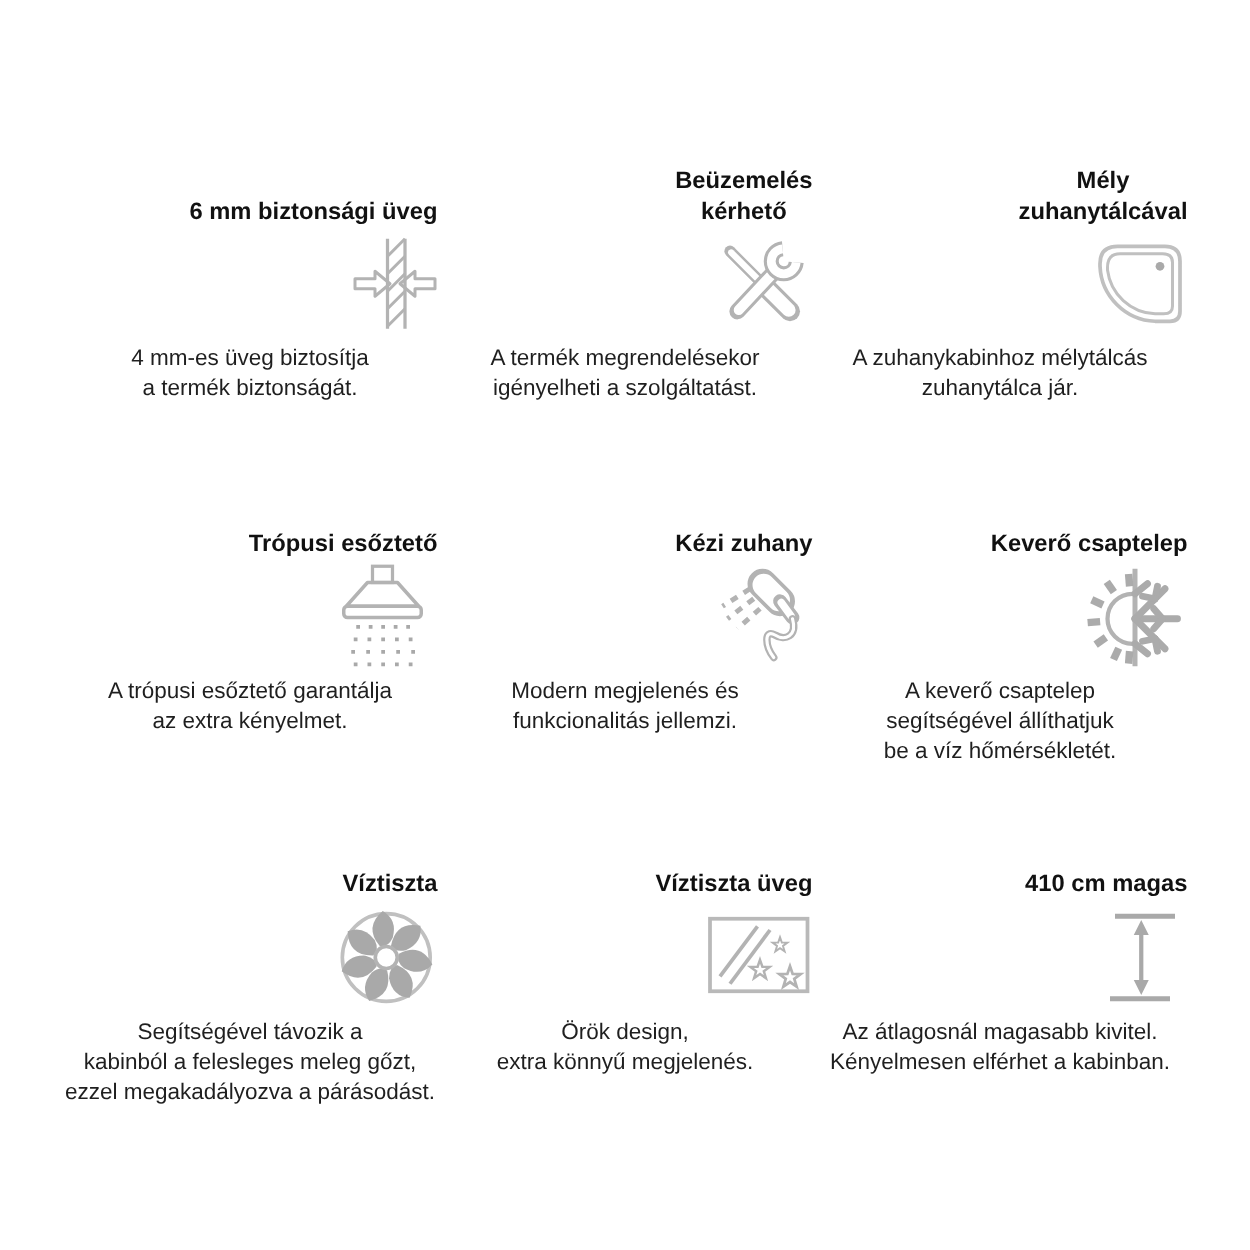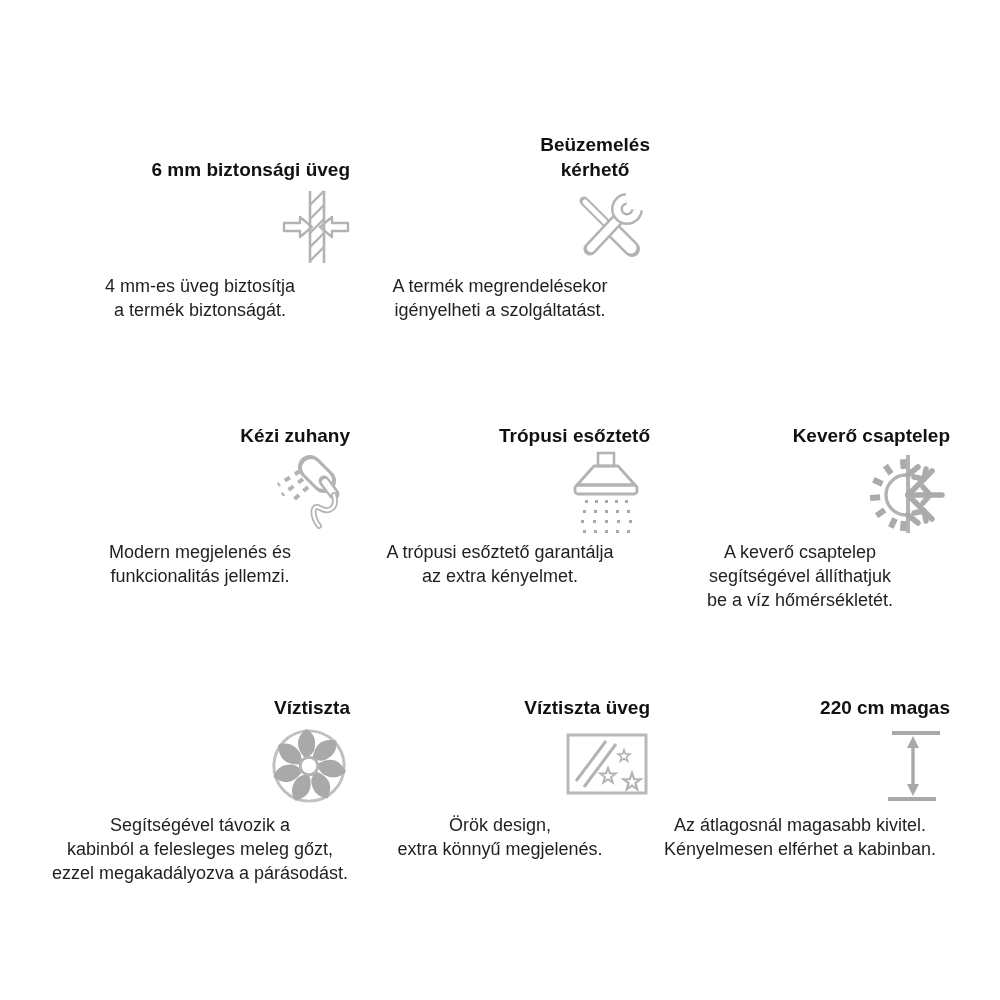--- a/index.html
+++ b/index.html
@@ -105,47 +105,37 @@
             <line x1="21" y1="61" x2="49" y2="31" stroke="#ffffff" stroke-width="8" stroke-linecap="round"></line>
 
             <circle cx="57" cy="22" r="10" stroke="#b3b3b3" stroke-width="12" pathLength="100" stroke-dasharray="72 28" stroke-dashoffset="-1.5"></circle>
             <circle cx="57" cy="22" r="10" stroke="#ffffff" stroke-width="7" pathLength="100" stroke-dasharray="72 28" stroke-dashoffset="-1.5"></circle>
           </svg>
         </div>
         <div class="feature-description">A termék megrendelésekor
 igényelheti a szolgáltatást.</div>
       </div>
 
+      <div class="feature-card">
+        <div class="feature-title">Mély
+zuhanytálcával</div>
+        <div class="feature-icon">
+          <svg width="78" height="72" viewBox="0 0 78 72" fill="none">
+            <path d="M 8,20 Q 8,6 22,6 L 60,6 Q 72,6 72,18 L 72,58 Q 72,66 64,66 L 52,66 A 46,46 0 0 1 8,22 Z" stroke="#c0c0c0" stroke-width="3"></path>
+            <path d="M 14,23 Q 14,12 24,12 L 58,12 Q 66,12 66,19 L 66,54 Q 66,60 59,60 L 52,60 A 40,40 0 0 1 14,25 Z" stroke="#c0c0c0" stroke-width="2.4"></path>
+            <circle cx="56" cy="22" r="3.5" fill="#a9a9a9"></circle>
+          </svg>
+        </div>
+        <div class="feature-description">A zuhanykabinhoz mélytálcás
+zuhanytálca jár.</div>
+      </div>
 
     </div>
 
     <div class="feature-row row-2">
-
-      <div class="feature-card">
-        <div class="feature-title">Kézi zuhany</div>
-        <div class="feature-icon">
-          <svg width="80" height="84" viewBox="0 0 80 84" fill="none">
-
-            <line x1="30" y1="20" x2="8" y2="34" stroke="#b3b3b3" stroke-width="4" stroke-dasharray="6 6"></line>
-            <line x1="33" y1="28" x2="12" y2="44" stroke="#b3b3b3" stroke-width="4" stroke-dasharray="6 6"></line>
-            <line x1="38" y1="36" x2="20" y2="52" stroke="#b3b3b3" stroke-width="4" stroke-dasharray="6 6"></line>
-
-            <line x1="40" y1="16" x2="54" y2="30" stroke="#b3b3b3" stroke-width="24" stroke-linecap="round"></line>
-            <line x1="41" y1="17" x2="53" y2="29" stroke="#ffffff" stroke-width="18" stroke-linecap="round"></line>
-
-            <line x1="54" y1="30" x2="64" y2="43" stroke="#b3b3b3" stroke-width="11" stroke-linecap="round"></line>
-            <line x1="55" y1="31" x2="63" y2="42" stroke="#ffffff" stroke-width="6" stroke-linecap="round"></line>
-
-            <path d="M 64,44 C 68,58 58,62 50,57 C 41,52 42,66 49,75" stroke="#b3b3b3" stroke-width="6" stroke-linecap="round"></path>
-            <path d="M 64,44 C 68,58 58,62 50,57 C 41,52 42,66 49,75" stroke="#ffffff" stroke-width="2.5" stroke-linecap="round"></path>
-          </svg>
-        </div>
-        <div class="feature-description">Modern megjelenés és
-funkcionalitás jellemzi.</div>
-      </div>
 
       <div class="feature-card">
         <div class="feature-title">Trópusi esőztető</div>
         <div class="feature-icon">
           <svg width="88" height="88" viewBox="0 0 88 88" fill="none">
             <rect x="36" y="4" width="16" height="13" stroke="#b3b3b3" stroke-width="2.6"></rect>
             <path d="M 32,17 L 56,17 L 73,36 L 15,36 Z" stroke="#b3b3b3" stroke-width="2.8" stroke-linejoin="round"></path>
             <rect x="13" y="36" width="62" height="9" rx="3" stroke="#b3b3b3" stroke-width="2.8"></rect>
             <g fill="#a9a9a9">
               <rect x="23" y="51" width="3" height="3"></rect>
@@ -169,20 +159,43 @@
                 <rect x="54" y="81" width="3" height="3"></rect>
                 <rect x="65" y="81" width="3" height="3"></rect>
             </g>
           </svg>
         </div>
         <div class="feature-description">A trópusi esőztető garantálja
 az extra kényelmet.</div>
       </div>
 
       <div class="feature-card">
+        <div class="feature-title">Kézi zuhany</div>
+        <div class="feature-icon">
+          <svg width="80" height="84" viewBox="0 0 80 84" fill="none">
+
+            <line x1="30" y1="20" x2="8" y2="34" stroke="#b3b3b3" stroke-width="4" stroke-dasharray="6 6"></line>
+            <line x1="33" y1="28" x2="12" y2="44" stroke="#b3b3b3" stroke-width="4" stroke-dasharray="6 6"></line>
+            <line x1="38" y1="36" x2="20" y2="52" stroke="#b3b3b3" stroke-width="4" stroke-dasharray="6 6"></line>
+
+            <line x1="40" y1="16" x2="54" y2="30" stroke="#b3b3b3" stroke-width="24" stroke-linecap="round"></line>
+            <line x1="41" y1="17" x2="53" y2="29" stroke="#ffffff" stroke-width="18" stroke-linecap="round"></line>
+
+            <line x1="54" y1="30" x2="64" y2="43" stroke="#b3b3b3" stroke-width="11" stroke-linecap="round"></line>
+            <line x1="55" y1="31" x2="63" y2="42" stroke="#ffffff" stroke-width="6" stroke-linecap="round"></line>
+
+            <path d="M 64,44 C 68,58 58,62 50,57 C 41,52 42,66 49,75" stroke="#b3b3b3" stroke-width="6" stroke-linecap="round"></path>
+            <path d="M 64,44 C 68,58 58,62 50,57 C 41,52 42,66 49,75" stroke="#ffffff" stroke-width="2.5" stroke-linecap="round"></path>
+          </svg>
+        </div>
+        <div class="feature-description">Modern megjelenés és
+funkcionalitás jellemzi.</div>
+      </div>
+
+      <div class="feature-card">
         <div class="feature-title">Keverő csaptelep</div>
         <div class="feature-icon">
           <svg width="88" height="88" viewBox="0 0 88 88" fill="none">
 
             <line x1="46" y1="6" x2="46" y2="84" stroke="#b3b3b3" stroke-width="4"></line>
 
             <path d="M 44,26 A 20,20 0 0 0 44,66" stroke="#b3b3b3" stroke-width="3.4"></path>
             <g stroke="#ababab" stroke-width="6">
               <line x1="41.7" y1="20.1" x2="40.9" y2="10.2"></line>
               <line x1="29.1" y1="24.7" x2="23.4" y2="16.5"></line>
@@ -253,21 +266,21 @@
               <polygon transform="translate(44,45) scale(0.9)" points="0,-9 2.12,-2.91 8.56,-2.78 3.42,1.11 5.29,7.28 0,3.6 -5.29,7.28 -3.42,1.11 -8.56,-2.78 -2.12,-2.91"></polygon>
               <polygon transform="translate(68,51)" points="0,-9 2.12,-2.91 8.56,-2.78 3.42,1.11 5.29,7.28 0,3.6 -5.29,7.28 -3.42,1.11 -8.56,-2.78 -2.12,-2.91"></polygon>
             </g>
           </svg>
         </div>
         <div class="feature-description">Örök design,
 extra könnyű megjelenés.</div>
       </div>
 
       <div class="feature-card">
-        <div class="feature-title">220 cm magas</div>
+        <div class="feature-title">410 cm magas</div>
         <div class="feature-icon">
           <svg width="72" height="80" viewBox="0 0 72 80" fill="none">
             <line x1="14" y1="7" x2="62" y2="7" stroke="#a9a9a9" stroke-width="4"></line>
             <line x1="10" y1="73" x2="58" y2="73" stroke="#a9a9a9" stroke-width="4"></line>
             <line x1="35" y1="14" x2="35" y2="66" stroke="#a9a9a9" stroke-width="3.4"></line>
             <polygon points="35,10 29,22 41,22" fill="#a9a9a9"></polygon>
             <polygon points="35,70 29,58 41,58" fill="#a9a9a9"></polygon>
           </svg>
         </div>
         <div class="feature-description">Az átlagosnál magasabb kivitel.

